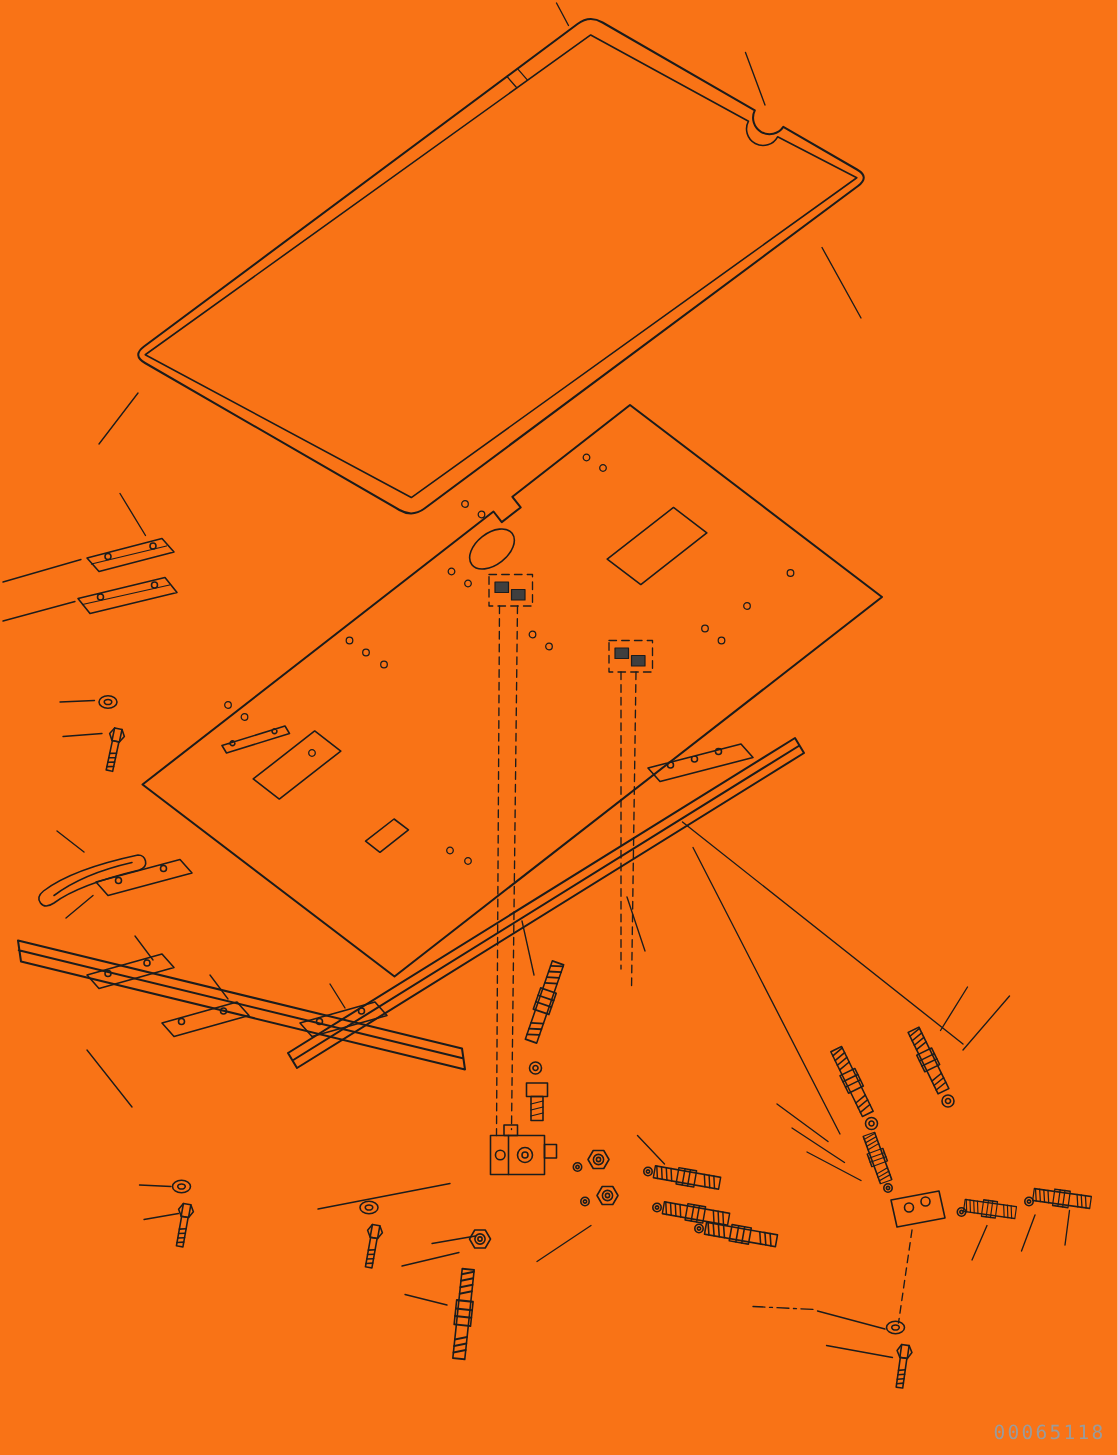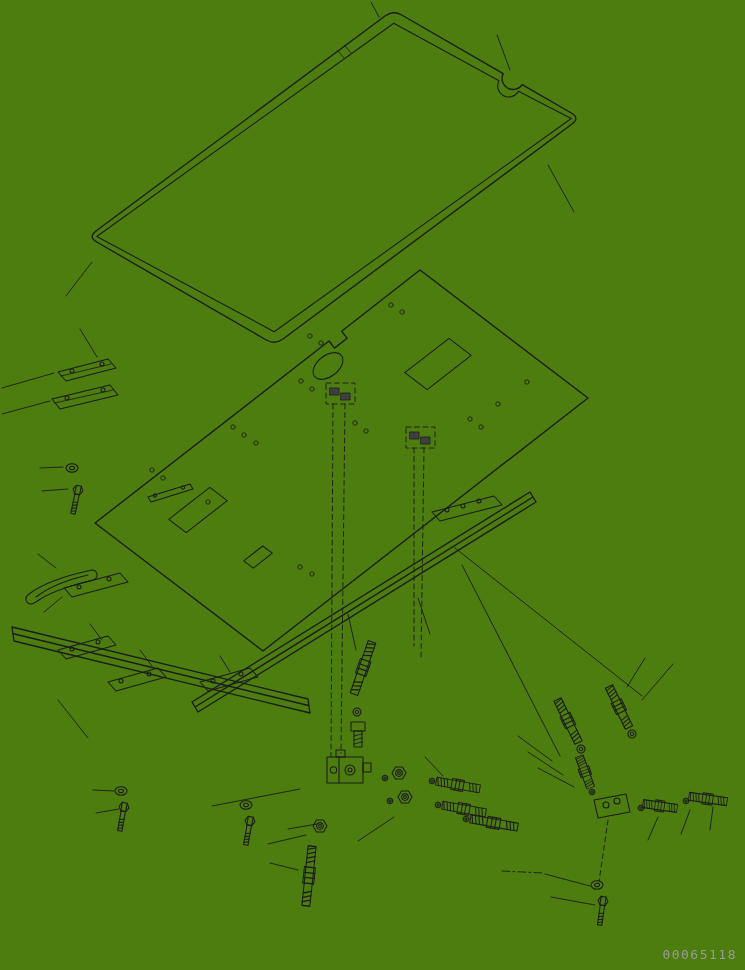--- a/index.html
+++ b/index.html
@@ -1,16 +1,16 @@
 <!DOCTYPE html>
 <html><head>
 <meta charset="utf-8">
 <style>
   html,body{margin:0;padding:0;background:#ffffff;}
-  .stage{position:relative;width:745px;height:970px;background:#4d7c0f;overflow:hidden;}
+  .stage{position:relative;width:745px;height:970px;background:#f97316;overflow:hidden;}
   svg{display:block;width:745px;height:970px;fill:none;stroke:#1c1c1c;stroke-width:1.05;stroke-linecap:round;stroke-linejoin:round;}
   .w13{stroke-width:1.35;}
   .thin{stroke-width:0.85;}
   .ldr{stroke-width:0.9;}
   .dash{stroke-dasharray:5 3.5;stroke-width:0.9;}
   .dashdot{stroke-dasharray:8 3 2 3;stroke-width:0.9;}
   .dk{fill:#3f3f3f;stroke:#1c1c1c;stroke-width:0.8;}
   .fig{fill:#9b9b9b;stroke:none;font-family:"DejaVu Sans Mono","Liberation Mono",monospace;font-size:13px;letter-spacing:1.5px;}
 </style>
 </head>

